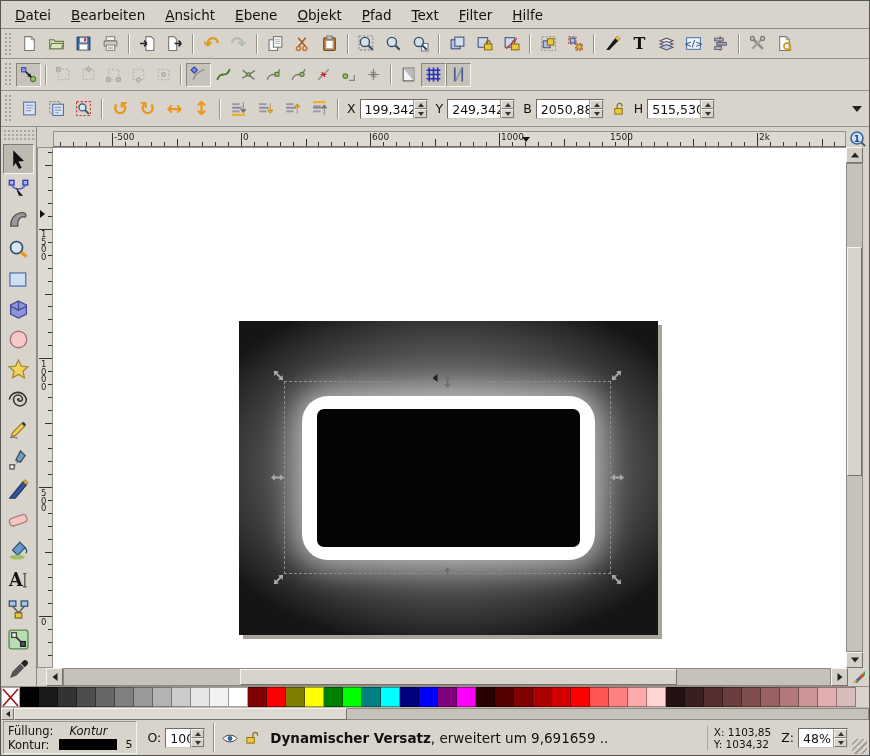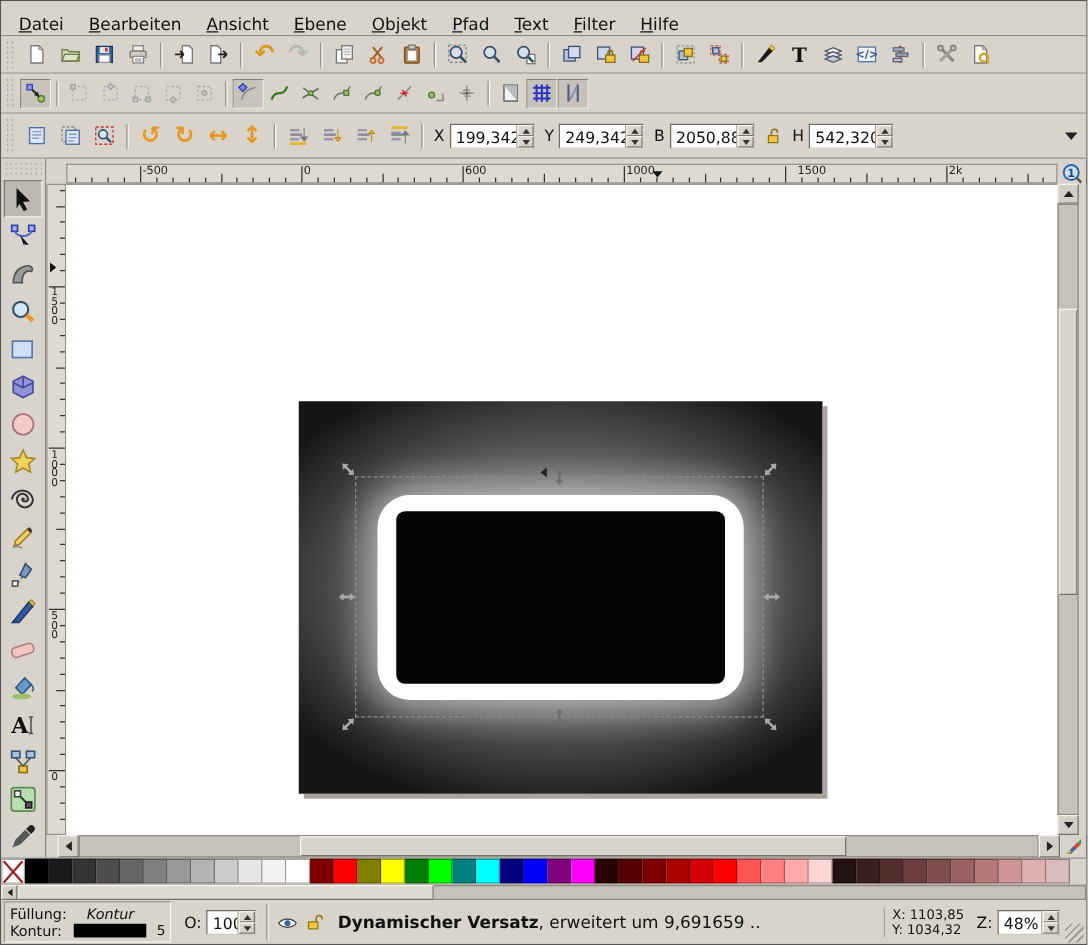--- a/index.html
+++ b/index.html
@@ -5,21 +5,21 @@
   * { box-sizing: border-box; margin: 0; padding: 0; }
   html,body { width: 870px; height: 756px; overflow: hidden;
     font-family: "DejaVu Sans", "Liberation Sans", sans-serif; font-size: 12px;
     background: #d8d4cc; color: #111; }
   .win { width: 870px; height: 756px; display: flex; flex-direction: column;
     border: 1px solid #555; }
 
   
   .menubar { height: 28px; display: flex; align-items: stretch;
     background: #d8d4cc; border-bottom: 1px solid #8b8880; padding-left: 4px; }
-  .menu-item { display: flex; align-items: flex-end; padding: 0 10px;
+  .menu-item { display: flex; align-items: center; padding: 0 10px;
     font-size: 13.5px; cursor: default; }
   .menu-item .u { text-decoration: underline; }
 
   
   .tbar { display: flex; align-items: center; background: #d8d4cc;
     border-bottom: 1px solid #969288; padding: 1px 2px; }
   .tbar1 { height: 30px; }
   .tbar2 { height: 32px; }
   .tbar3 { height: 36px; }
   .grip { width: 9px; align-self: stretch; margin: 2px 3px 2px 1px;
@@ -722,21 +722,21 @@
       <span class="ico">
         <svg width="15" height="15" viewBox="0 0 16 16">
             <rect x="4" y="8" width="8" height="6" fill="#ecc63e" stroke="#8d6f10"></rect>
             <path d="M10.5 8V5.2a2.6 2.6 0 0 1 5.2 0V6" fill="none" stroke="#8d6f10" stroke-width="1.3" transform="translate(-4 0)"></path>
           </svg>
       </span>
     </span>
     <span class="field">
       <label>H</label>
       <span class="entry">
-        <span class="val" style="width:52px">542,320</span>
+        <span class="val" style="width:52px">515,530</span>
         <span class="spin">
             <i class="up"></i>
             <i class="dn"></i>
           </span>
       </span>
     </span>
     <span style="flex:1"></span>
     <span class="tbtn" style="width:20px">
       <span style="border:5px solid transparent;border-top:6px solid #222;margin-top:5px"></span>
     </span>
@@ -955,21 +955,21 @@
             <span class="tick" style="left: 715.9px; bottom: 0px; width: 1px; height: 4px;"></span>
             <span class="tick" style="left: 728.8px; bottom: 0px; width: 1px; height: 4px;"></span>
             <span class="tick" style="left: 741.7px; bottom: 0px; width: 1px; height: 4px;"></span>
             <span class="tick" style="left: 754.6px; bottom: 0px; width: 1px; height: 4px;"></span>
             <span class="tick" style="left: 767.5px; bottom: 0px; width: 1px; height: 7px;"></span>
             <span class="tick" style="left: 780.4px; bottom: 0px; width: 1px; height: 4px;"></span>
             <span class="rlabel" style="left: 60px;">-500</span>
             <span class="rlabel" style="left: 189px;">0</span>
             <span class="rlabel" style="left: 318px;">600</span>
             <span class="rlabel" style="left: 447px;">1000</span>
-            <span class="rlabel" style="left: 584px;">1500</span>
+            <span class="rlabel" style="left: 556px;">1500</span>
             <span class="rlabel" style="left: 705px;">2k</span>
             <span class="hmarker" style="left: 468px;"></span>
           </div>
         <div class="ruler-corner-r">
           <span class="ico">
             <svg width="18" height="18" viewBox="0 0 18 18">
                 <circle cx="8" cy="8" r="6" fill="#cfe2f5" stroke="#3465a4" stroke-width="1.6"></circle>
                 <text x="8" y="11.5" font-size="9" text-anchor="middle" fill="#204a87" font-weight="bold">1</text>
                 <path d="M12.5 12.5l3.5 3.5" stroke="#555" stroke-width="2"></path>
               </svg>

